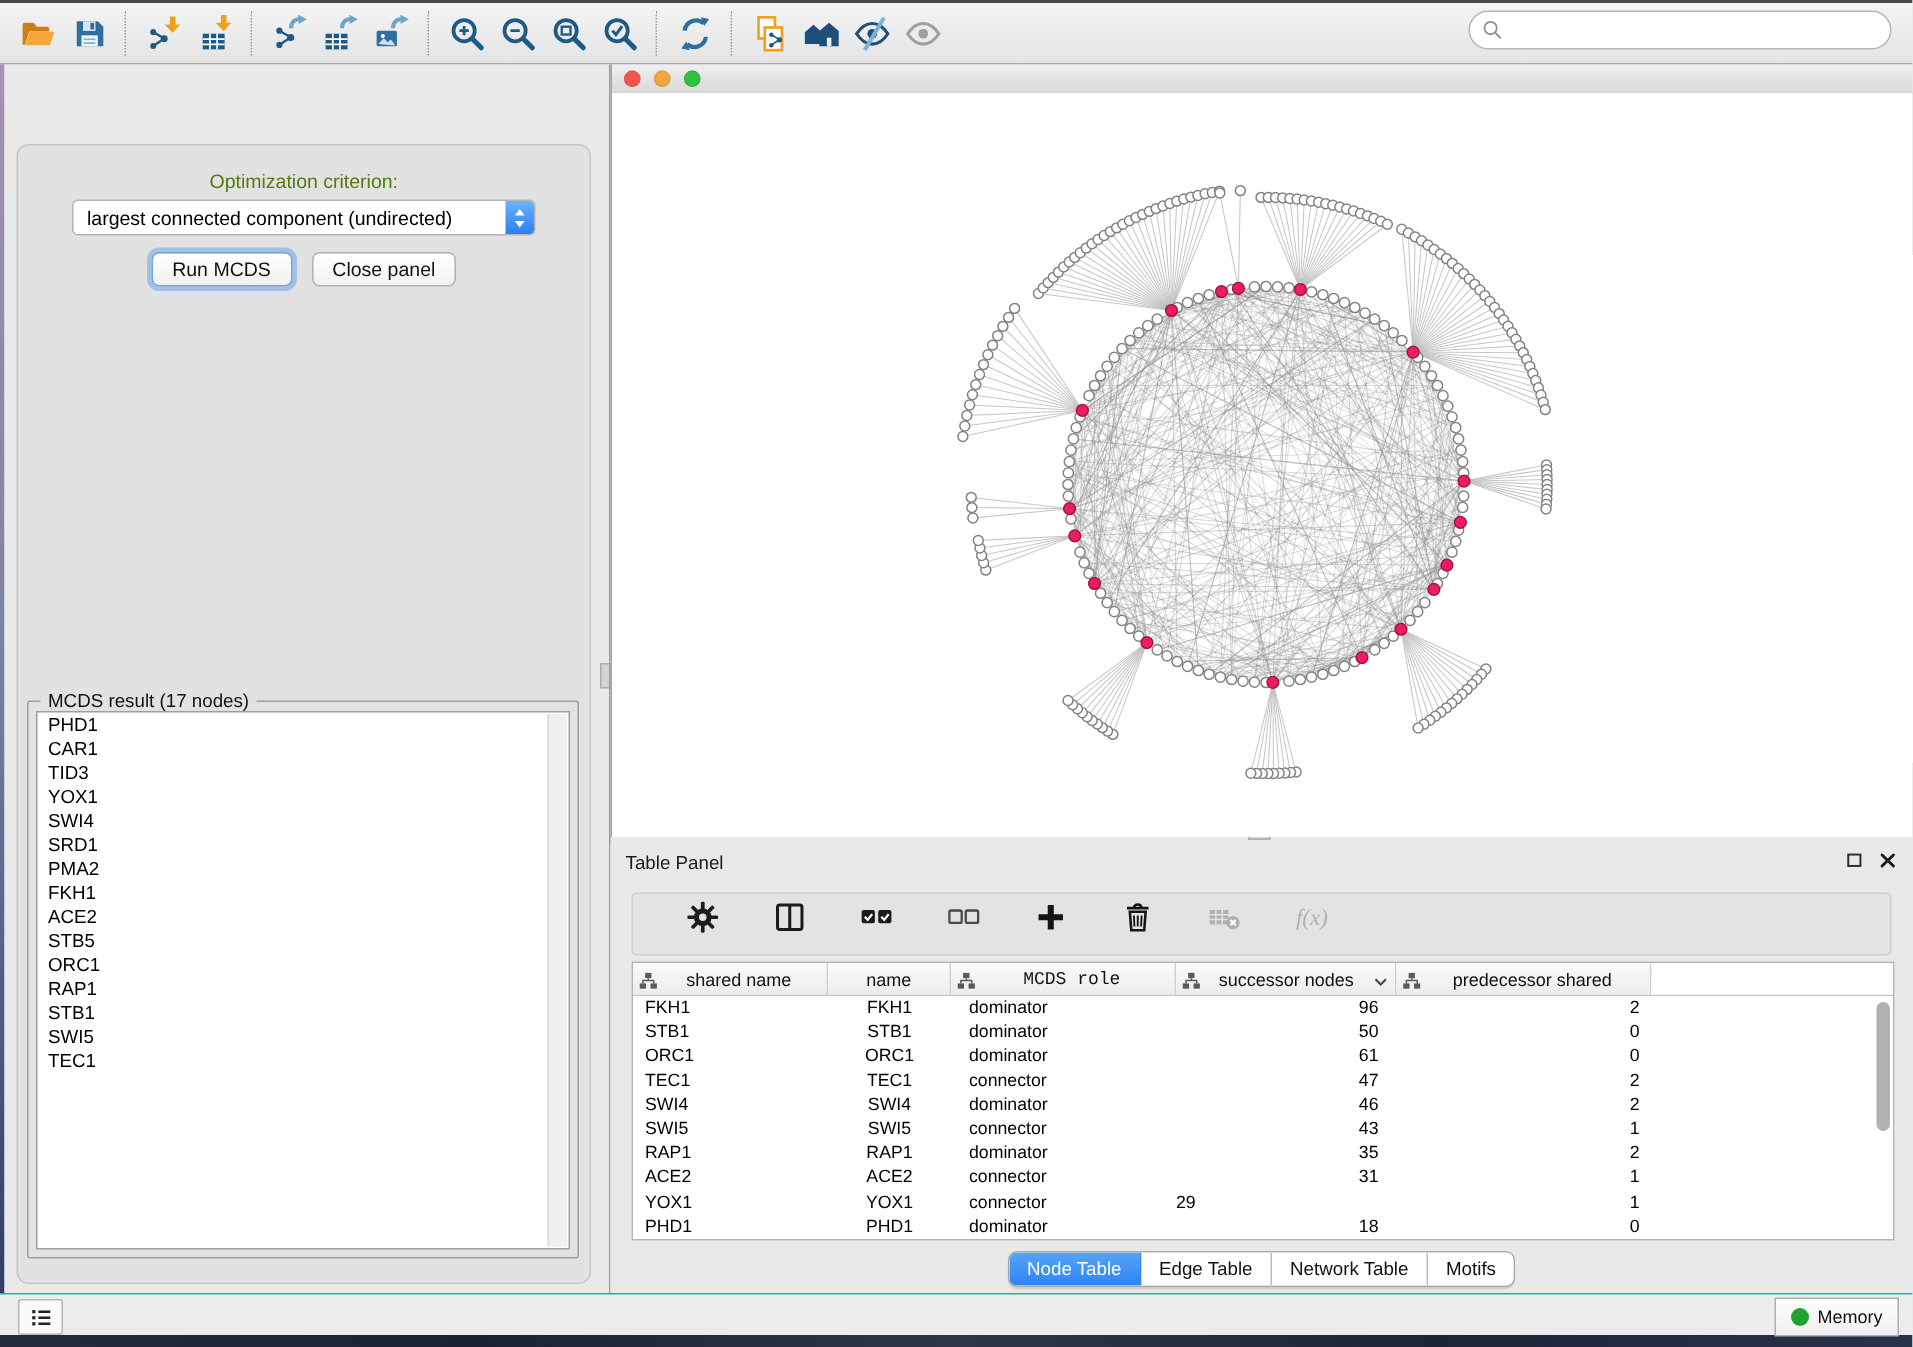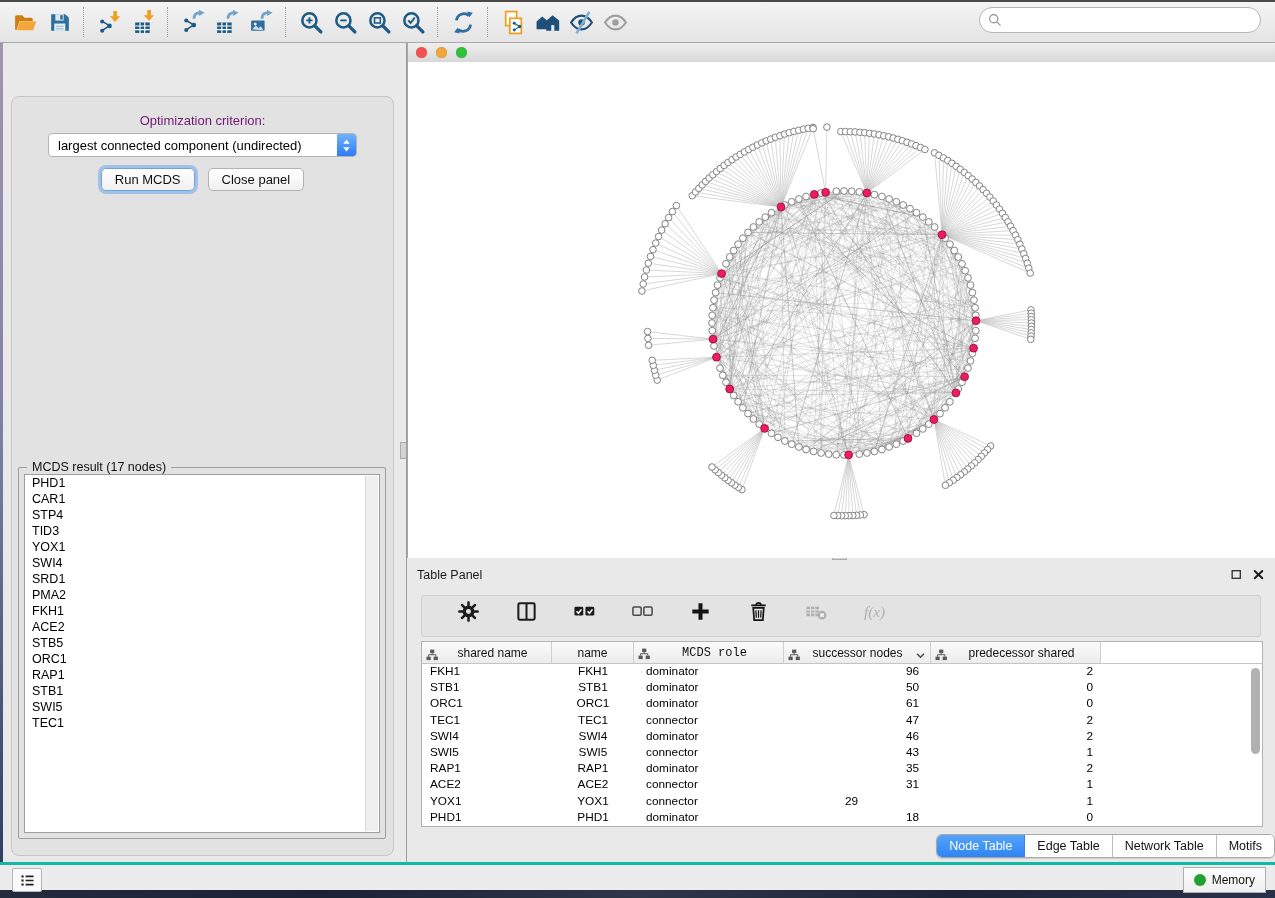--- a/index.html
+++ b/index.html
@@ -30,21 +30,21 @@
   .panel-btns svg{width:13px;height:13px;}
   .seg-bar{display:flex;border:1px solid #a9a9a9;border-radius:6px;overflow:hidden;background:#fff;
            box-shadow:0 1px 1px rgba(0,0,0,.12);height:22px;}
   .seg{display:flex;align-items:center;justify-content:center;padding:0 14px;font-size:13px;color:#111;
        border-right:1px solid #bdbdbd;background:#fff;white-space:nowrap;}
   .seg:last-child{border-right:none;}
   .seg.sel{background:linear-gradient(#55a4f8,#2f84f5);color:#fff;border-right-color:#2f84f5;}
   #cp-tabs{position:absolute;left:0;right:0;top:30px;display:flex;justify-content:center;}
   #cp-content{position:absolute;left:8px;right:6px;top:53px;bottom:6px;background:#e2e2e2;
               border:1px solid #c6c6c6;border-radius:8px;}
-  #opt-label{position:absolute;left:0;right:0;top:16px;text-align:center;font-size:13px;color:#701a75;}
+  #opt-label{position:absolute;left:0;right:0;top:16px;text-align:center;font-size:13px;color:#4d7c0f;}
   #opt-select{position:absolute;left:36px;right:36px;top:36px;height:24px;background:#fff;border:1px solid #b4b4b4;
               border-radius:4px;display:flex;align-items:center;box-sizing:border-box;}
   #opt-select .sel-text{flex:1;font-size:13px;padding-left:9px;color:#000;white-space:nowrap;overflow:hidden;}
   #opt-select .stepper{width:19px;height:22px;border-radius:0 3px 3px 0;background:linear-gradient(#6db3fa,#2f7cf6);
               display:flex;align-items:center;justify-content:center;}
   #cp-buttons{position:absolute;left:0;right:0;top:71px;display:flex;justify-content:center;gap:13px;}
   .mac-btn{height:23px;padding:0 13px;background:linear-gradient(#ffffff,#f1f1f1);border:1px solid #b2b2b2;
            border-radius:5px;font-size:13px;color:#111;display:flex;align-items:center;box-sizing:border-box;}
   .mac-btn.focus{border-color:#6ea3dd;box-shadow:0 0 0 3px rgba(110,165,235,.55);}
   #mcds-group{position:absolute;left:6px;right:7px;top:370px;bottom:16px;border:1px solid #9e9e9e;border-radius:2px;}
@@ -73,24 +73,24 @@
   #node-table{position:absolute;left:14px;right:12px;top:79px;height:186px;background:#fff;border:1px solid #b3b3b3;box-sizing:border-box;}
   #nt-header{position:absolute;left:0;top:0;right:0;height:21px;display:flex;background:#fff;border-bottom:1px solid #c4c4c4;}
   .th{display:flex;align-items:center;background:linear-gradient(#fbfbfb,#ececec);border-right:1px solid #cfcfcf;
       box-sizing:border-box;padding:0 4px;}
   .th .lbl{flex:1;text-align:center;font-size:12px;color:#111;}
   #nt-body{position:absolute;left:0;top:21px;right:0;bottom:0;overflow:hidden;}
   .tr{display:flex;height:16.2px;align-items:center;}
   .td{font-size:11.8px;color:#000;box-sizing:border-box;white-space:nowrap;overflow:hidden;}
   #nt-scroll{position:absolute;right:2px;top:24px;width:9px;height:158px;}
   #nt-thumb{position:absolute;left:0;top:2px;width:9px;height:86px;background:#b1b1b1;border-radius:5px;}
-  #tp-tabs{position:absolute;left:0;right:0;top:272px;display:flex;justify-content:flex-end;}
+  #tp-tabs{position:absolute;left:0;right:0;top:272px;display:flex;justify-content:center;}
   #tp-tabs .seg{font-size:12.5px;padding:0 12px;}
   
-  #status-bar{left:0;top:862px;width:1275px;height:28px;background:#ececec;border-top:3px solid #14b8a6;box-sizing:border-box;}
+  #status-bar{left:0;top:862px;width:1275px;height:28px;background:#ececec;border-top:1px solid #14b8a6;box-sizing:border-box;}
   #panels-btn{position:absolute;left:12px;top:3px;width:28px;height:22px;background:#fafafa;border:1px solid #b6b6b6;
               border-radius:2px;display:flex;align-items:center;justify-content:center;}
   #panels-btn svg{width:17px;height:17px;}
   #memory-btn{position:absolute;right:9px;top:2px;height:24px;background:linear-gradient(#fdfdfd,#f0f0f0);
               border:1px solid #b0b0b0;display:flex;align-items:center;gap:6px;padding:0 10px;}
   #memory-dot{width:12px;height:12px;border-radius:50%;background:#1fa32e;}
   #memory-btn span.lbl{font-size:12px;color:#111;}
 </style>
 </head>
 <body>
@@ -268,21 +268,20 @@
     <div id="cp-buttons">
       <div class="mac-btn focus">Run MCDS</div>
       <div class="mac-btn">Close panel</div>
     </div>
     <div id="mcds-group">
       <div id="mcds-group-label">MCDS result (17 nodes)</div>
       <div id="mcds-list">
         <div id="mcds-items">
             <div class="mcds-item">PHD1</div>
             <div class="mcds-item">CAR1</div>
-            <div class="mcds-item">STP4</div>
             <div class="mcds-item">TID3</div>
             <div class="mcds-item">YOX1</div>
             <div class="mcds-item">SWI4</div>
             <div class="mcds-item">SRD1</div>
             <div class="mcds-item">PMA2</div>
             <div class="mcds-item">FKH1</div>
             <div class="mcds-item">ACE2</div>
             <div class="mcds-item">STB5</div>
             <div class="mcds-item">ORC1</div>
             <div class="mcds-item">RAP1</div>
@@ -1345,21 +1344,21 @@
           <div class="td" style="width: 130px; text-align: left; padding-left: 8px; padding-right: 4px;">ACE2</div>
           <div class="td" style="width: 82px; text-align: center; padding-left: 0px; padding-right: 0px;">ACE2</div>
           <div class="td" style="width: 150px; text-align: left; padding-left: 12px; padding-right: 4px;">connector</div>
           <div class="td" style="width: 147px; text-align: right; padding-left: 0px; padding-right: 12px;">31</div>
           <div class="td" style="width: 170px; text-align: right; padding-left: 0px; padding-right: 8px;">1</div>
         </div>
         <div class="tr">
           <div class="td" style="width: 130px; text-align: left; padding-left: 8px; padding-right: 4px;">YOX1</div>
           <div class="td" style="width: 82px; text-align: center; padding-left: 0px; padding-right: 0px;">YOX1</div>
           <div class="td" style="width: 150px; text-align: left; padding-left: 12px; padding-right: 4px;">connector</div>
-          <div class="td" style="width: 147px; text-align: center; padding-left: 0px; padding-right: 12px;">29</div>
+          <div class="td" style="width: 147px; text-align: left; padding-left: 0px; padding-right: 12px;">29</div>
           <div class="td" style="width: 170px; text-align: right; padding-left: 0px; padding-right: 8px;">1</div>
         </div>
         <div class="tr">
           <div class="td" style="width: 130px; text-align: left; padding-left: 8px; padding-right: 4px;">PHD1</div>
           <div class="td" style="width: 82px; text-align: center; padding-left: 0px; padding-right: 0px;">PHD1</div>
           <div class="td" style="width: 150px; text-align: left; padding-left: 12px; padding-right: 4px;">dominator</div>
           <div class="td" style="width: 147px; text-align: right; padding-left: 0px; padding-right: 12px;">18</div>
           <div class="td" style="width: 170px; text-align: right; padding-left: 0px; padding-right: 8px;">0</div>
         </div>
       </div>

